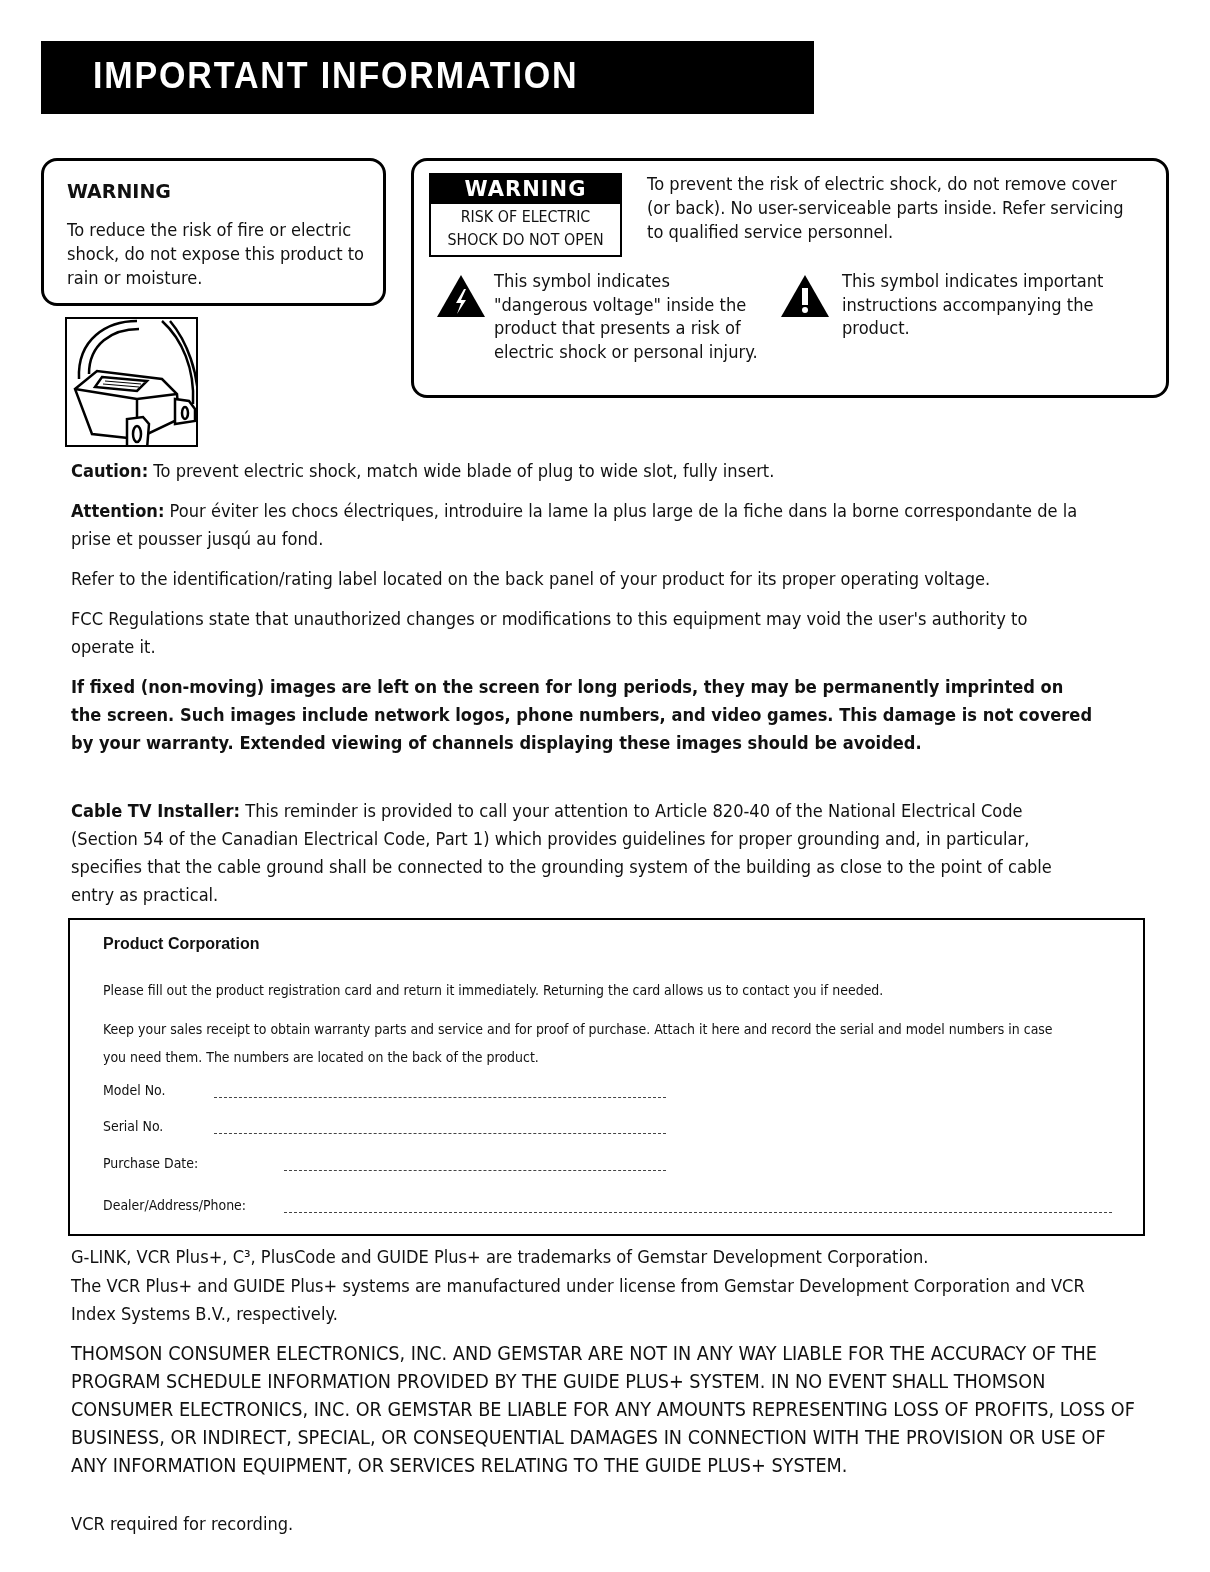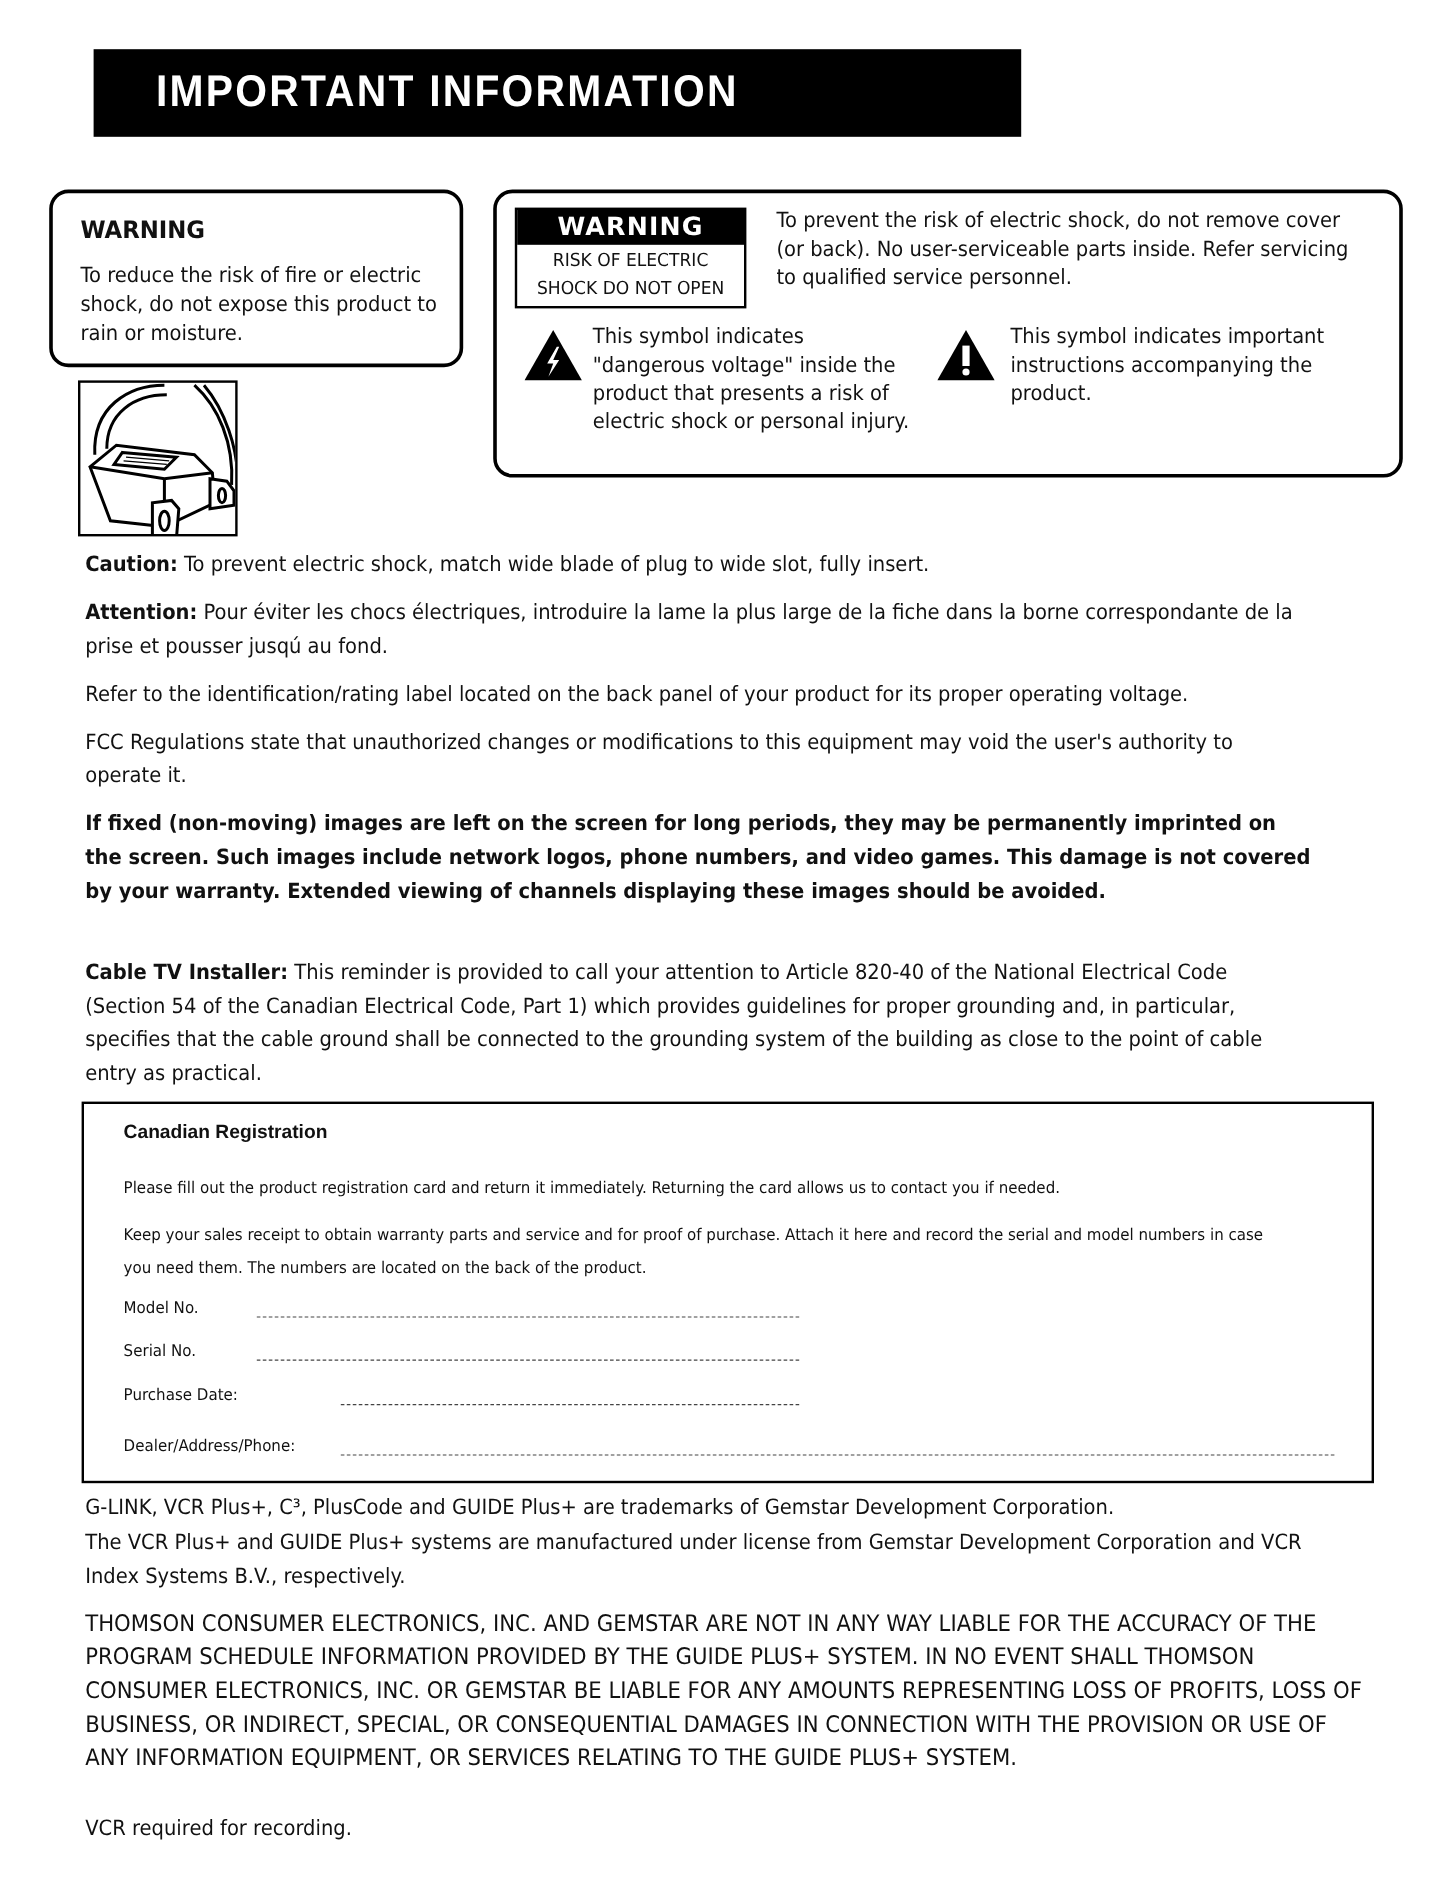--- a/index.html
+++ b/index.html
@@ -1,19 +1,19 @@
 <!DOCTYPE html>
 <html><head>
   <meta charset="utf-8">
   <style>
     * { box-sizing: border-box; margin: 0; padding: 0; }
     html, body { width: 1210px; height: 1572px; background: #ffffff; }
     body { position: relative; font-family: "DejaVu Sans", sans-serif; color: #111; overflow: hidden; }
 
-    .title-bar { position: absolute; left: 41px; top: 41px; width: 773px; height: 73px; background: #000; margin-left: 37px; }
+    .title-bar { position: absolute; left: 41px; top: 41px; width: 773px; height: 73px; background: #000; }
     .title-bar span { position: absolute; left: 52px; top: 14px; color: #fff; font-family: "Liberation Sans", sans-serif; font-weight: bold; font-size: 37px; letter-spacing: 2px; transform: scaleX(0.92); transform-origin: left center; }
 
     .warn-box-left { position: absolute; left: 41px; top: 158px; width: 345px; height: 148px; border: 3px solid #000; border-radius: 16px; }
     .warn-box-left .h { position: absolute; left: 23px; top: 18px; font-weight: bold; font-size: 20px; transform: scaleX(0.95); transform-origin: left; }
     .warn-box-left .t { position: absolute; left: 23px; top: 57px; width: 320px; font-size: 17.5px; line-height: 24px; transform: scaleX(0.93); transform-origin: left top; }
 
     .plug { position: absolute; left: 65px; top: 317px; width: 133px; height: 130px; border: 2px solid #000; overflow: hidden; }
 
     .warn-box-right { position: absolute; left: 411px; top: 158px; width: 758px; height: 240px; border: 3px solid #000; border-radius: 16px; }
     .label-box { position: absolute; left: 429px; top: 173px; width: 193px; height: 84px; border: 2px solid #000; }
@@ -110,21 +110,21 @@
 
 <div class="para" style="top:605px;">FCC Regulations state that unauthorized changes or modifications to this equipment may void the user's authority to operate it.</div>
 
 <div class="para bold-para" style="top:673px;">If fixed (non-moving) images are left on the screen for long periods, they may be permanently imprinted on the screen.  Such images include network logos, phone numbers, and video games.  This damage is not covered by your warranty.  Extended viewing of channels displaying these images should be avoided.</div>
 
 <div class="para" style="top:797px;">
   <b>Cable TV Installer:</b><span> This reminder is provided to call your attention to Article 820-40 of the National Electrical Code (Section 54 of the Canadian Electrical Code, Part 1) which provides guidelines for proper grounding and, in particular, specifies that the cable ground shall be connected to the grounding system of the building as close to the point of cable entry as practical.</span>
 </div>
 
 <div class="reg-box"></div>
-<div class="reg-title">Canadian Registration</div>
+<div class="reg-title">Product Corporation</div>
 <div class="reg-text" style="top:976px;">Please fill out the product registration card and return it immediately.  Returning the card allows us to contact you if needed.</div>
 <div class="reg-text" style="top:1015px;">Keep your sales receipt to obtain warranty parts and service and for proof of purchase. Attach it here and record the serial and model numbers in case you need them. The numbers are located on the back of the product.</div>
 
 <div class="field-label" style="top:1082px;">Model No.</div>
 <div class="field-line" style="left:214px; top:1097px; width:452px;"></div>
 
 <div class="field-label" style="top:1118px;">Serial No.</div>
 <div class="field-line" style="left:214px; top:1133px; width:452px;"></div>
 
 <div class="field-label" style="top:1155px;">Purchase Date:</div>

